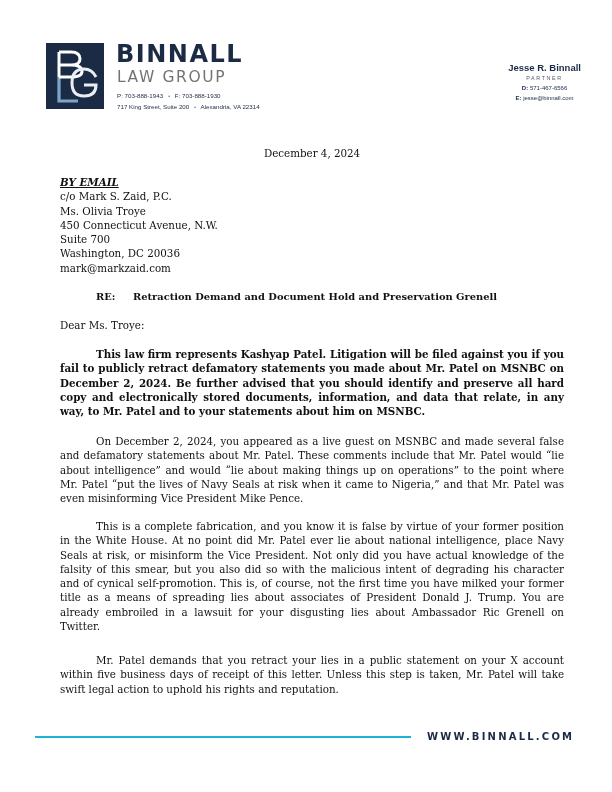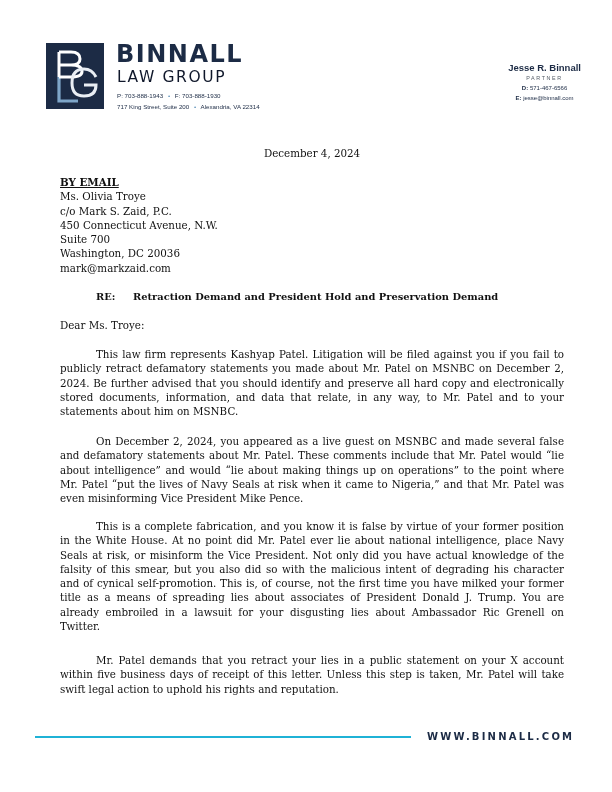--- a/index.html
+++ b/index.html
@@ -13,21 +13,21 @@
     }
     .logo-box svg { display: block; width: 58px; height: 66px; }
     .brand-name {
       position: absolute; left: 110px; top: 40px;
       font-family: "DejaVu Sans", sans-serif; font-weight: bold;
       font-size: 24px; letter-spacing: 1.5px; color: #1c2b45; line-height: 28px;
     }
     .brand-sub {
       position: absolute; left: 111px; top: 68px;
       font-family: "DejaVu Sans", sans-serif;
-      font-size: 15.5px; letter-spacing: 1.6px; color: #0f172a; line-height: 18px;
+      font-size: 15.5px; letter-spacing: 1.6px; color: #737373; line-height: 18px;
     }
     .brand-contact {
       position: absolute; left: 111px; top: 90px;
       font-family: "Liberation Sans", sans-serif;
       font-size: 6.2px; color: #1c2b45; line-height: 11px;
     }
     .brand-contact .dot { color: #5a8fb8; padding: 0 3px; }
 
     .partner-block {
       position: absolute; right: 37px; top: 62px; text-align: center;
@@ -38,32 +38,32 @@
     .partner-line { font-size: 6px; line-height: 10px; }
     .partner-line b { font-weight: bold; }
 
     
     .letter {
       font-family: "DejaVu Serif", serif; color: #111;
       font-size: 10.3px; line-height: 14.3px;
     }
     .date { position: absolute; left: 258px; top: 146px; }
     .recipient { position: absolute; left: 54px; top: 175px; }
-    .recipient .by-email { font-weight: bold; text-decoration: underline; }
+    .recipient .by-email { font-weight: bold; font-style: italic; text-decoration: underline; }
     .re-line {
       position: absolute; left: 90px; top: 290px;
       font-weight: bold; font-size: 9.9px;
     }
     .re-line .re-label { display: inline-block; width: 37px; }
     .salutation { position: absolute; left: 54px; top: 318px; }
     .para {
       position: absolute; left: 54px; width: 504px;
       text-align: justify; text-indent: 36px; margin: 0;
     }
-    .p1 { top: 347px; }
+    .p1 { top: 347px; font-weight: bold; }
     .p2 { top: 434px; }
     .p3 { top: 519px; }
     .p4 { top: 653px; }
 
     
     .footer-rule {
       position: absolute; left: 29px; top: 736px; width: 376px; height: 2px;
       background: #1fb2d6;
     }
     .footer-url {
@@ -116,30 +116,30 @@
       <b>E:</b>
       <span>jesse@binnall.com</span>
     </div>
   </div>
 
   <div class="letter">
     <div class="date">December 4, 2024</div>
 
     <div class="recipient">
       <div class="by-email">BY EMAIL</div>
+      <div>c/o Mark S. Zaid, P.C.</div>
       <div>Ms. Olivia Troye</div>
-      <div>c/o Mark S. Zaid, P.C.</div>
       <div>450 Connecticut Avenue, N.W.</div>
       <div>Suite 700</div>
       <div>Washington, DC 20036</div>
       <div>mark@markzaid.com</div>
     </div>
 
     <div class="re-line">
-      <span class="re-label">RE:</span><span>Retraction Demand and President Hold and Preservation Demand</span>
+      <span class="re-label">RE:</span><span>Retraction Demand and Document Hold and Preservation Grenell</span>
     </div>
 
     <div class="salutation">Dear Ms. Troye:</div>
 
     <p class="para p1">This law firm represents Kashyap Patel. Litigation will be filed against you if you fail to publicly retract defamatory statements you made about Mr. Patel on MSNBC on December 2, 2024. Be further advised that you should identify and preserve all hard copy and electronically stored documents, information, and data that relate, in any way, to Mr. Patel and to your statements about him on MSNBC.</p>
     <p class="para p2">On December 2, 2024, you appeared as a live guest on MSNBC and made several false and defamatory statements about Mr. Patel. These comments include that Mr. Patel would “lie about intelligence” and would “lie about making things up on operations” to the point where Mr. Patel “put the lives of Navy Seals at risk when it came to Nigeria,” and that Mr. Patel was even misinforming Vice President Mike Pence.</p>
     <p class="para p3">This is a complete fabrication, and you know it is false by virtue of your former position in the White House. At no point did Mr. Patel ever lie about national intelligence, place Navy Seals at risk, or misinform the Vice President. Not only did you have actual knowledge of the falsity of this smear, but you also did so with the malicious intent of degrading his character and of cynical self-promotion. This is, of course, not the first time you have milked your former title as a means of spreading lies about associates of President Donald J. Trump. You are already embroiled in a lawsuit for your disgusting lies about Ambassador Ric Grenell on Twitter.</p>
     <p class="para p4">Mr. Patel demands that you retract your lies in a public statement on your X account within five business days of receipt of this letter. Unless this step is taken, Mr. Patel will take swift legal action to uphold his rights and reputation.</p>
   </div>
 

